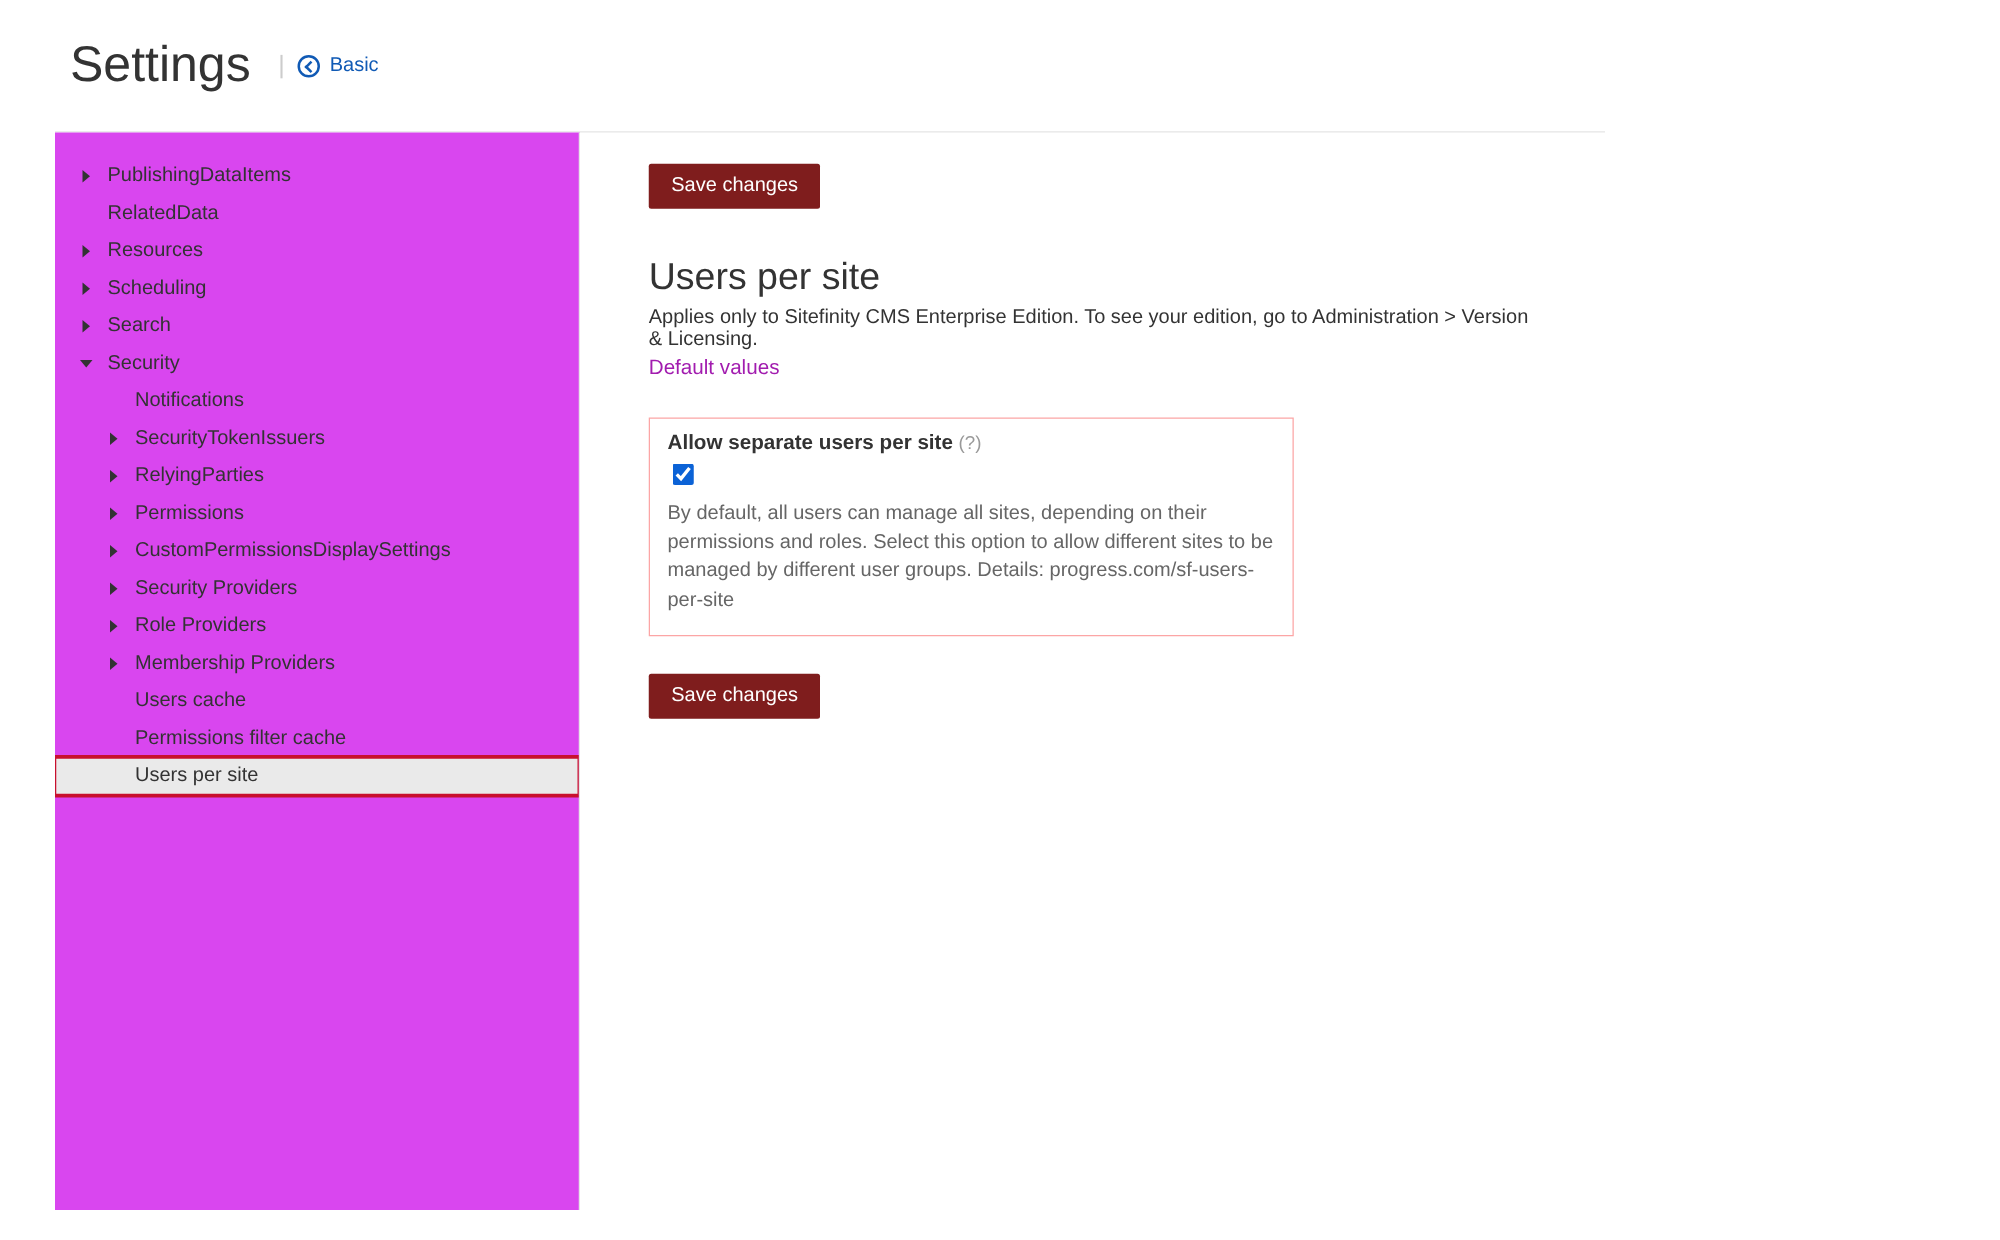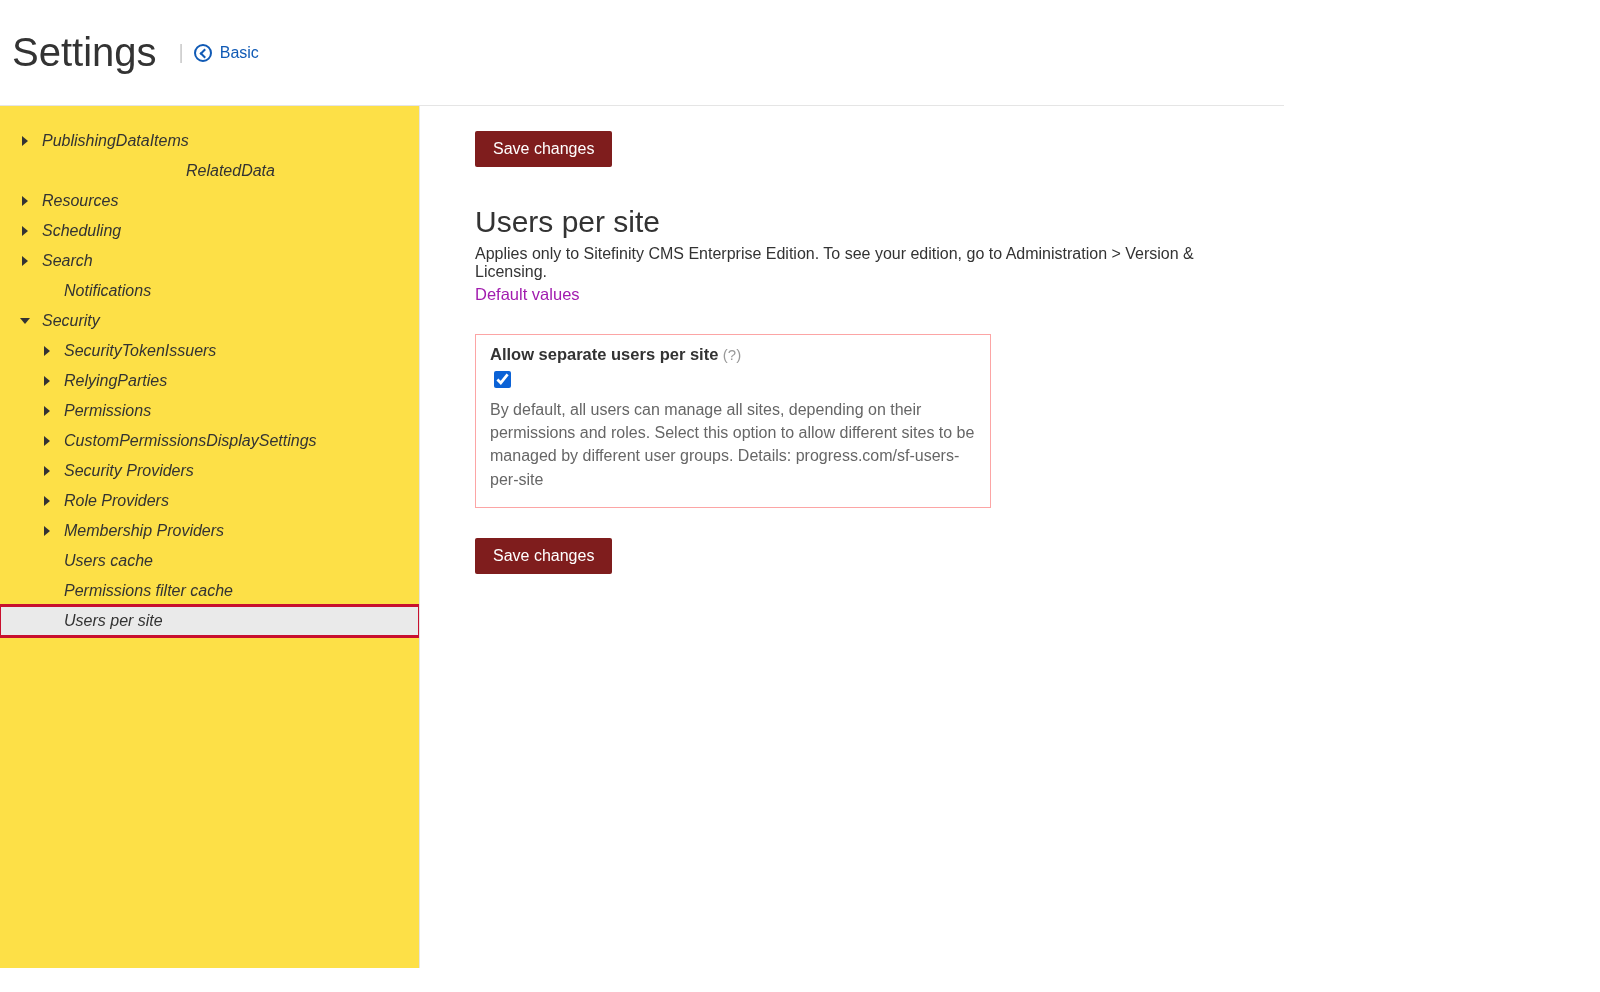--- a/index.html
+++ b/index.html
@@ -6,20 +6,21 @@
   html, body {
     margin: 0; padding: 0;
     font-family: "Segoe UI", Arial, Helvetica, sans-serif;
     color: #333;
     background: #fff;
   }
   .page {
     width: 1284px;
     min-height: 992px;
     position: relative;
+    padding-left: 44px;
   }
   
   .header {
     padding: 30px 12px 30px 12px;
     border-bottom: 1px solid #e5e5e5;
     display: flex;
     align-items: center;
   }
   .header h1 {
     font-size: 40px;
@@ -59,25 +60,24 @@
   }
 
   
   .body-area {
     display: flex;
     width: 100%;
   }
   .sidebar {
     width: 420px;
     border-right: 1px solid #e5e5e5;
-    background: #fde047;
+    background: #d946ef;
     position: relative;
     padding-top: 20px;
     height: 862px; 
-    font-style: italic;
   }
   .tree {
     height: 100%;
     overflow-y: auto;
     padding-bottom: 30px;
   }
   .tree-item {
     display: flex;
     align-items: center;
     font-size: 16px;
@@ -104,21 +104,21 @@
   .tree-item .caret.down::before {
     content: "";
     position: absolute; left: -2px; top: 2px;
     border-top: 6px solid #333;
     border-left: 5px solid transparent;
     border-right: 5px solid transparent;
   }
   .lvl0 { padding-left: 22px; }
   .lvl1 { padding-left: 44px; }
   .lvl1.nodot { padding-left: 64px; }
-  .lvl0.nodot { padding-left: 42px; justify-content: center; }
+  .lvl0.nodot { padding-left: 42px; }
 
   .tree-item.selected {
     background: #eaeaea;
   }
   .highlight-box {
     outline: 3px solid #c8102e;
     outline-offset: -1px;
   }
 
   
@@ -217,26 +217,26 @@
             <span>Resources</span>
           </div>
           <div class="tree-item lvl0">
             <span class="caret right"></span>
             <span>Scheduling</span>
           </div>
           <div class="tree-item lvl0">
             <span class="caret right"></span>
             <span>Search</span>
           </div>
+          <div class="tree-item lvl0">
+            <span class="caret down"></span>
+            <span>Security</span>
+          </div>
           <div class="tree-item lvl1 nodot">
             <span>Notifications</span>
-          </div>
-          <div class="tree-item lvl0">
-            <span class="caret down"></span>
-            <span>Security</span>
           </div>
           <div class="tree-item lvl1">
             <span class="caret right"></span>
             <span>SecurityTokenIssuers</span>
           </div>
           <div class="tree-item lvl1">
             <span class="caret right"></span>
             <span>RelyingParties</span>
           </div>
           <div class="tree-item lvl1">

